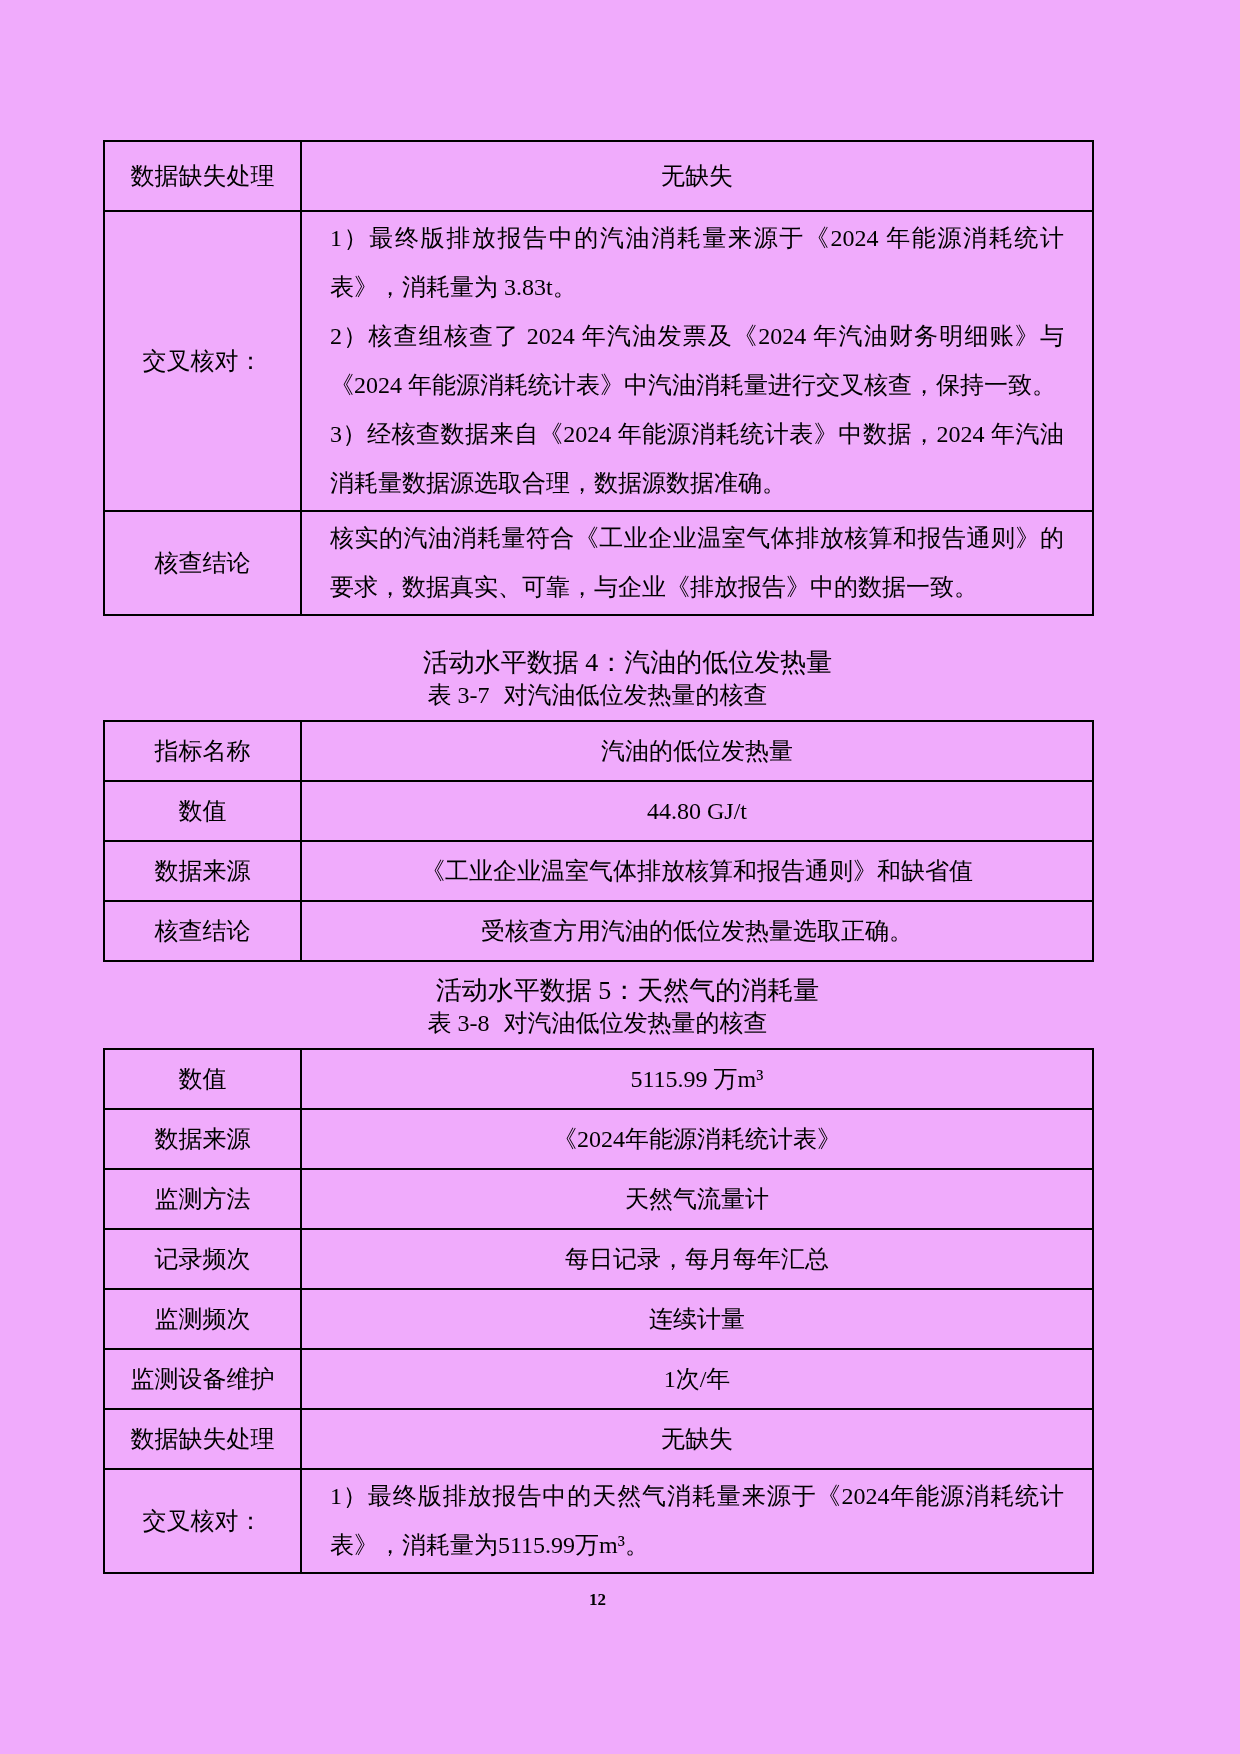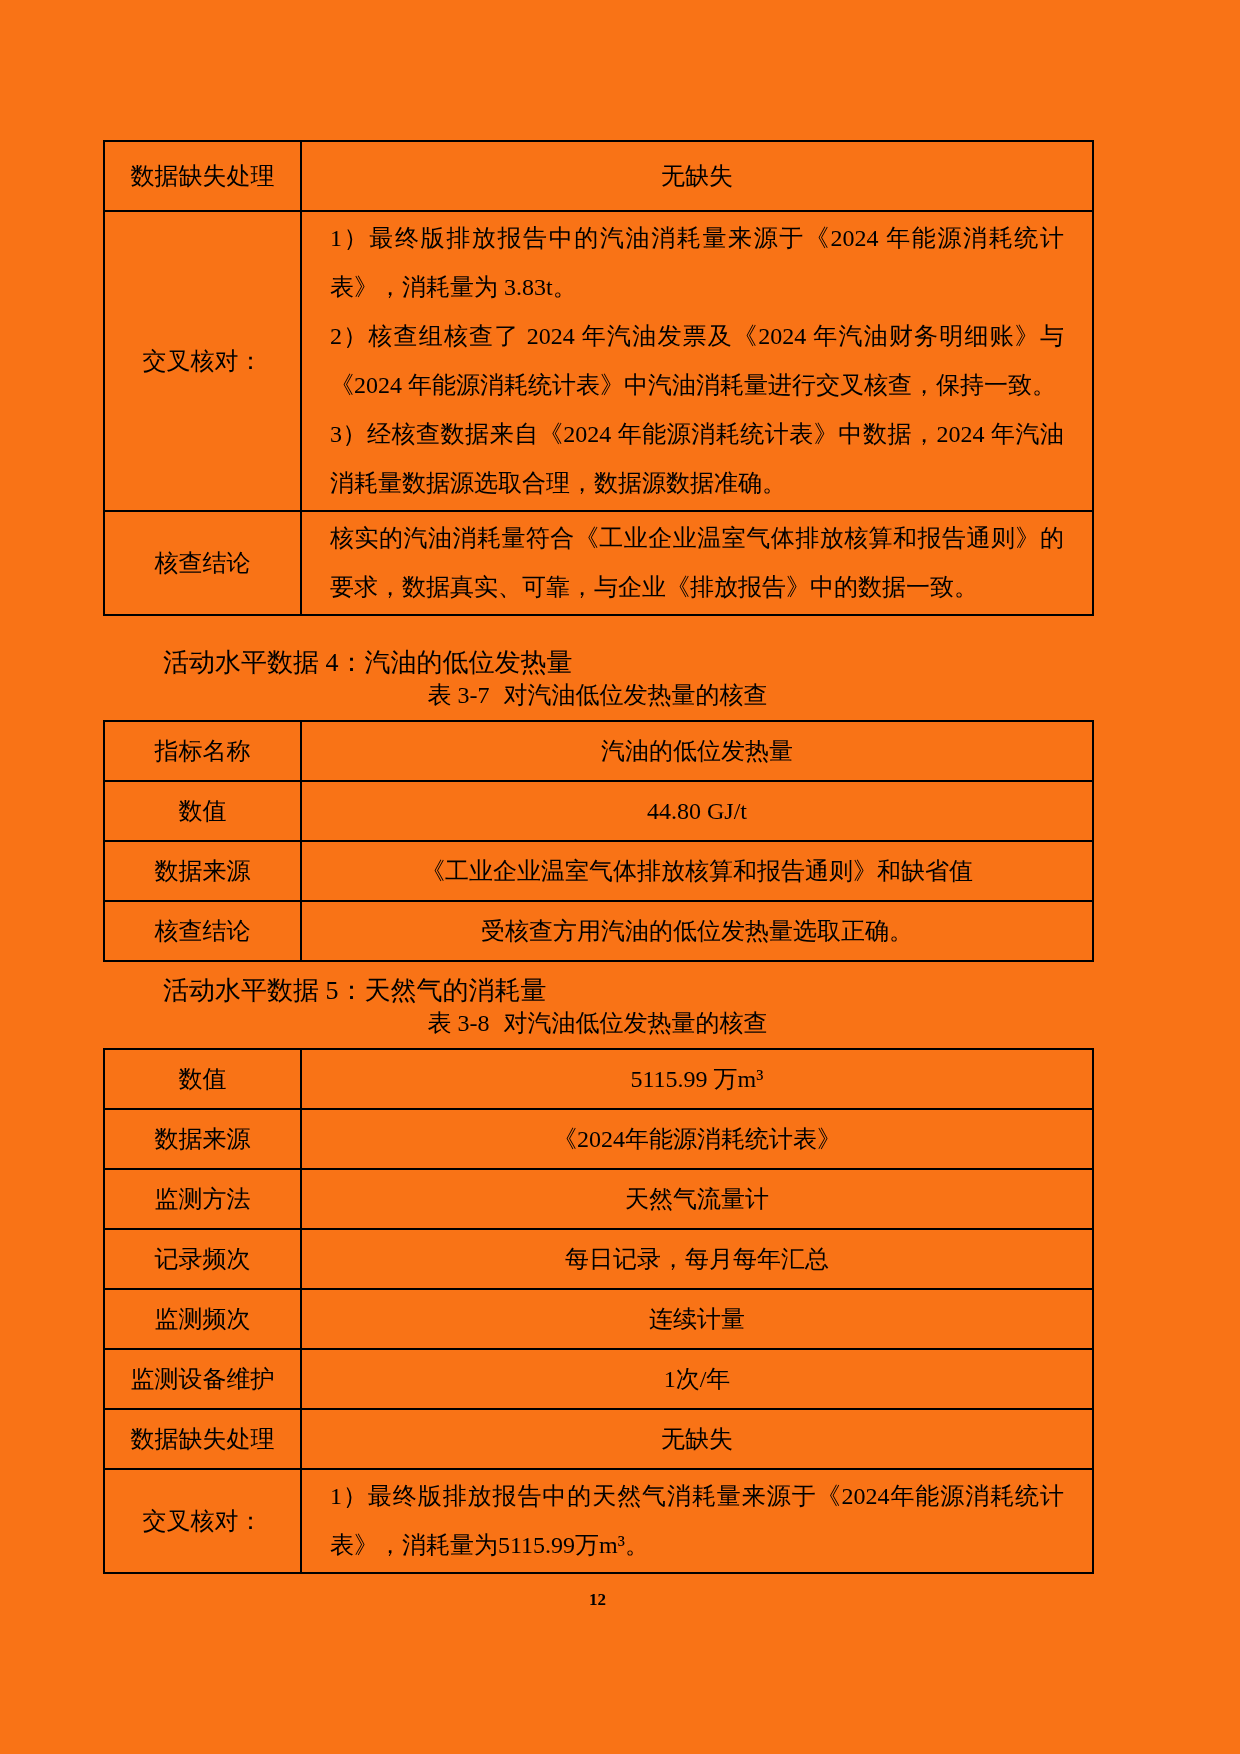--- a/index.html
+++ b/index.html
@@ -1,20 +1,20 @@
 <!DOCTYPE html>
 <html><head>
 <meta charset="utf-8">
 <style>
   html, body { margin: 0; padding: 0; background: #ffffff; }
   .page {
     position: relative;
     width: 1240px;
     height: 1754px;
-    background: #f97316;
+    background: #f0abfc;
     color: #000000;
     font-family: "Liberation Serif", "DejaVu Serif", serif;
     overflow: hidden;
   }
   .content {
     position: absolute;
     left: 103px;
     top: 140px;
     width: 989px;
   }
@@ -40,20 +40,21 @@
   tr.h70  td { height: 68px; }
   tr.h294 td { height: 294px; }
   tr.h98  td { height: 98px; }
   tr.h60  td { height: 58px; margin-top: 8px; }
   .para { text-align: justify; }
   .heading {
     font-size: 26px;
     margin: 30px 0 0 60px;
     line-height: 34px;
     white-space: nowrap;
+    text-align: center;
   }
   .caption {
     text-align: center;
     font-weight: normal;
     font-size: 24px;
     line-height: 30px;
   }
   .caption .cap-num { margin-right: 14px; }
   .tbl-gap { margin-top: 10px; }
   .heading.tight { margin-top: 12px; }

